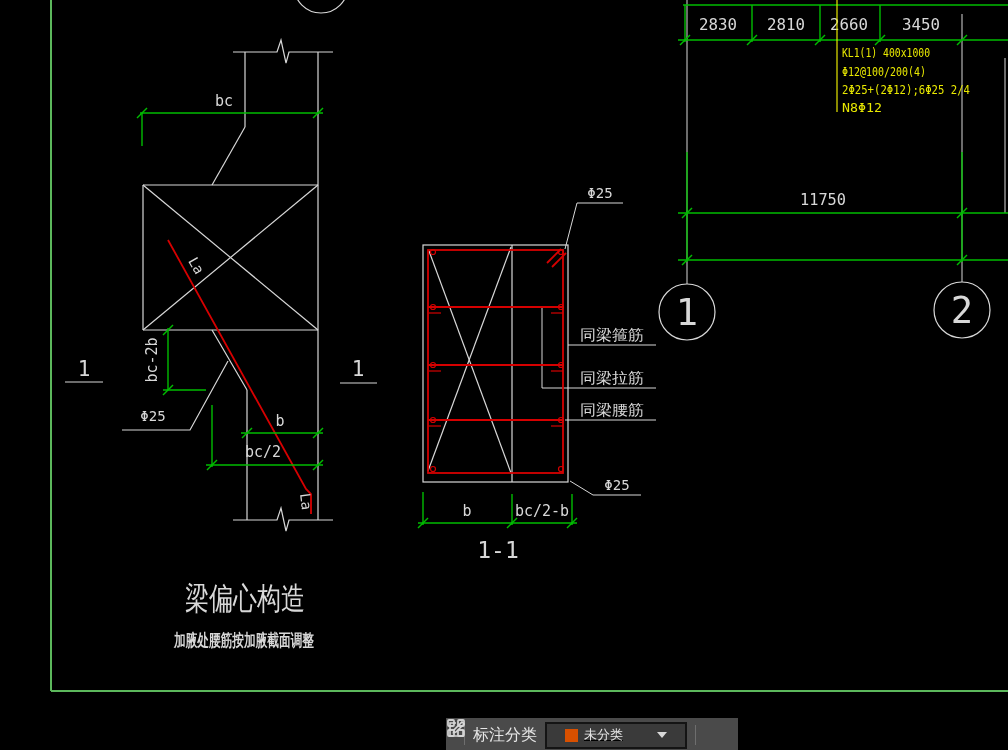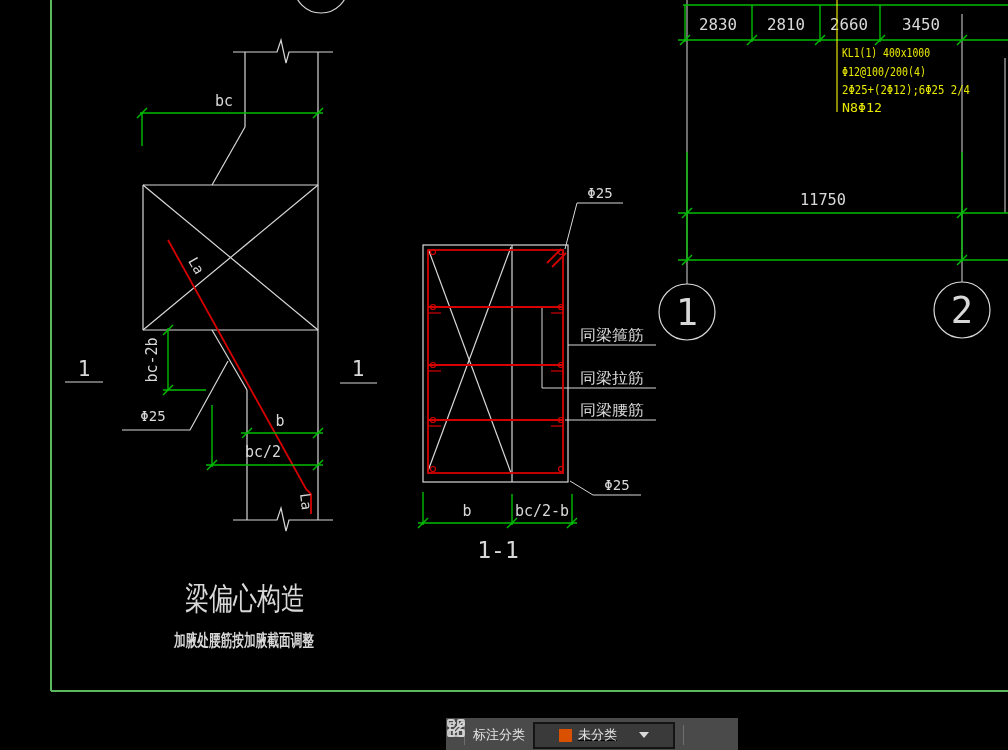--- a/index.html
+++ b/index.html
@@ -26,23 +26,23 @@
   .cn  {font-family:"DejaVu Sans",sans-serif;font-size:15px;}
   .ttl {font-family:"DejaVu Sans",sans-serif;font-size:31px;}
   .sub {font-family:"DejaVu Sans",sans-serif;font-size:17px;font-weight:bold;}
   .yt  {fill:#e8e800;font-family:"DejaVu Sans Mono",monospace;font-size:13px;}
 
   
   .toolbar{position:absolute;left:446px;top:718px;width:292px;height:34px;
            background:#4a4a4a;display:flex;align-items:center;gap:8px;
            padding:0 10px;box-sizing:border-box;}
   .tb-sep{width:1px;height:20px;background:#6e6e6e;flex:0 0 auto;}
-  .tb-label{color:#e6e6e6;font-size:13px;white-space:nowrap;}
+  .tb-label{color:#e6e6e6;font-size:16px;white-space:nowrap;}
   .dropdown{display:flex;align-items:center;gap:6px;background:#3a3a3a;
-            border:2px solid #141414;height:27px;width:142px;padding:0 24px;
+            border:2px solid #141414;height:27px;width:142px;padding:0 18px;
             box-sizing:border-box;cursor:pointer;text-decoration:underline;}
   .swatch{width:13px;height:13px;background:#d85000;flex:0 0 auto;}
   .dd-value{color:#e6e6e6;font-size:13px;flex:1;white-space:nowrap;overflow:hidden;}
   .caret{width:0;height:0;border-left:5px solid transparent;
          border-right:5px solid transparent;border-top:6px solid #d9d9d9;flex:0 0 auto;}
   .tb-icon{display:flex;align-items:center;justify-content:center;flex:0 0 auto;}
 </style>
 </head>
 <body>
 

